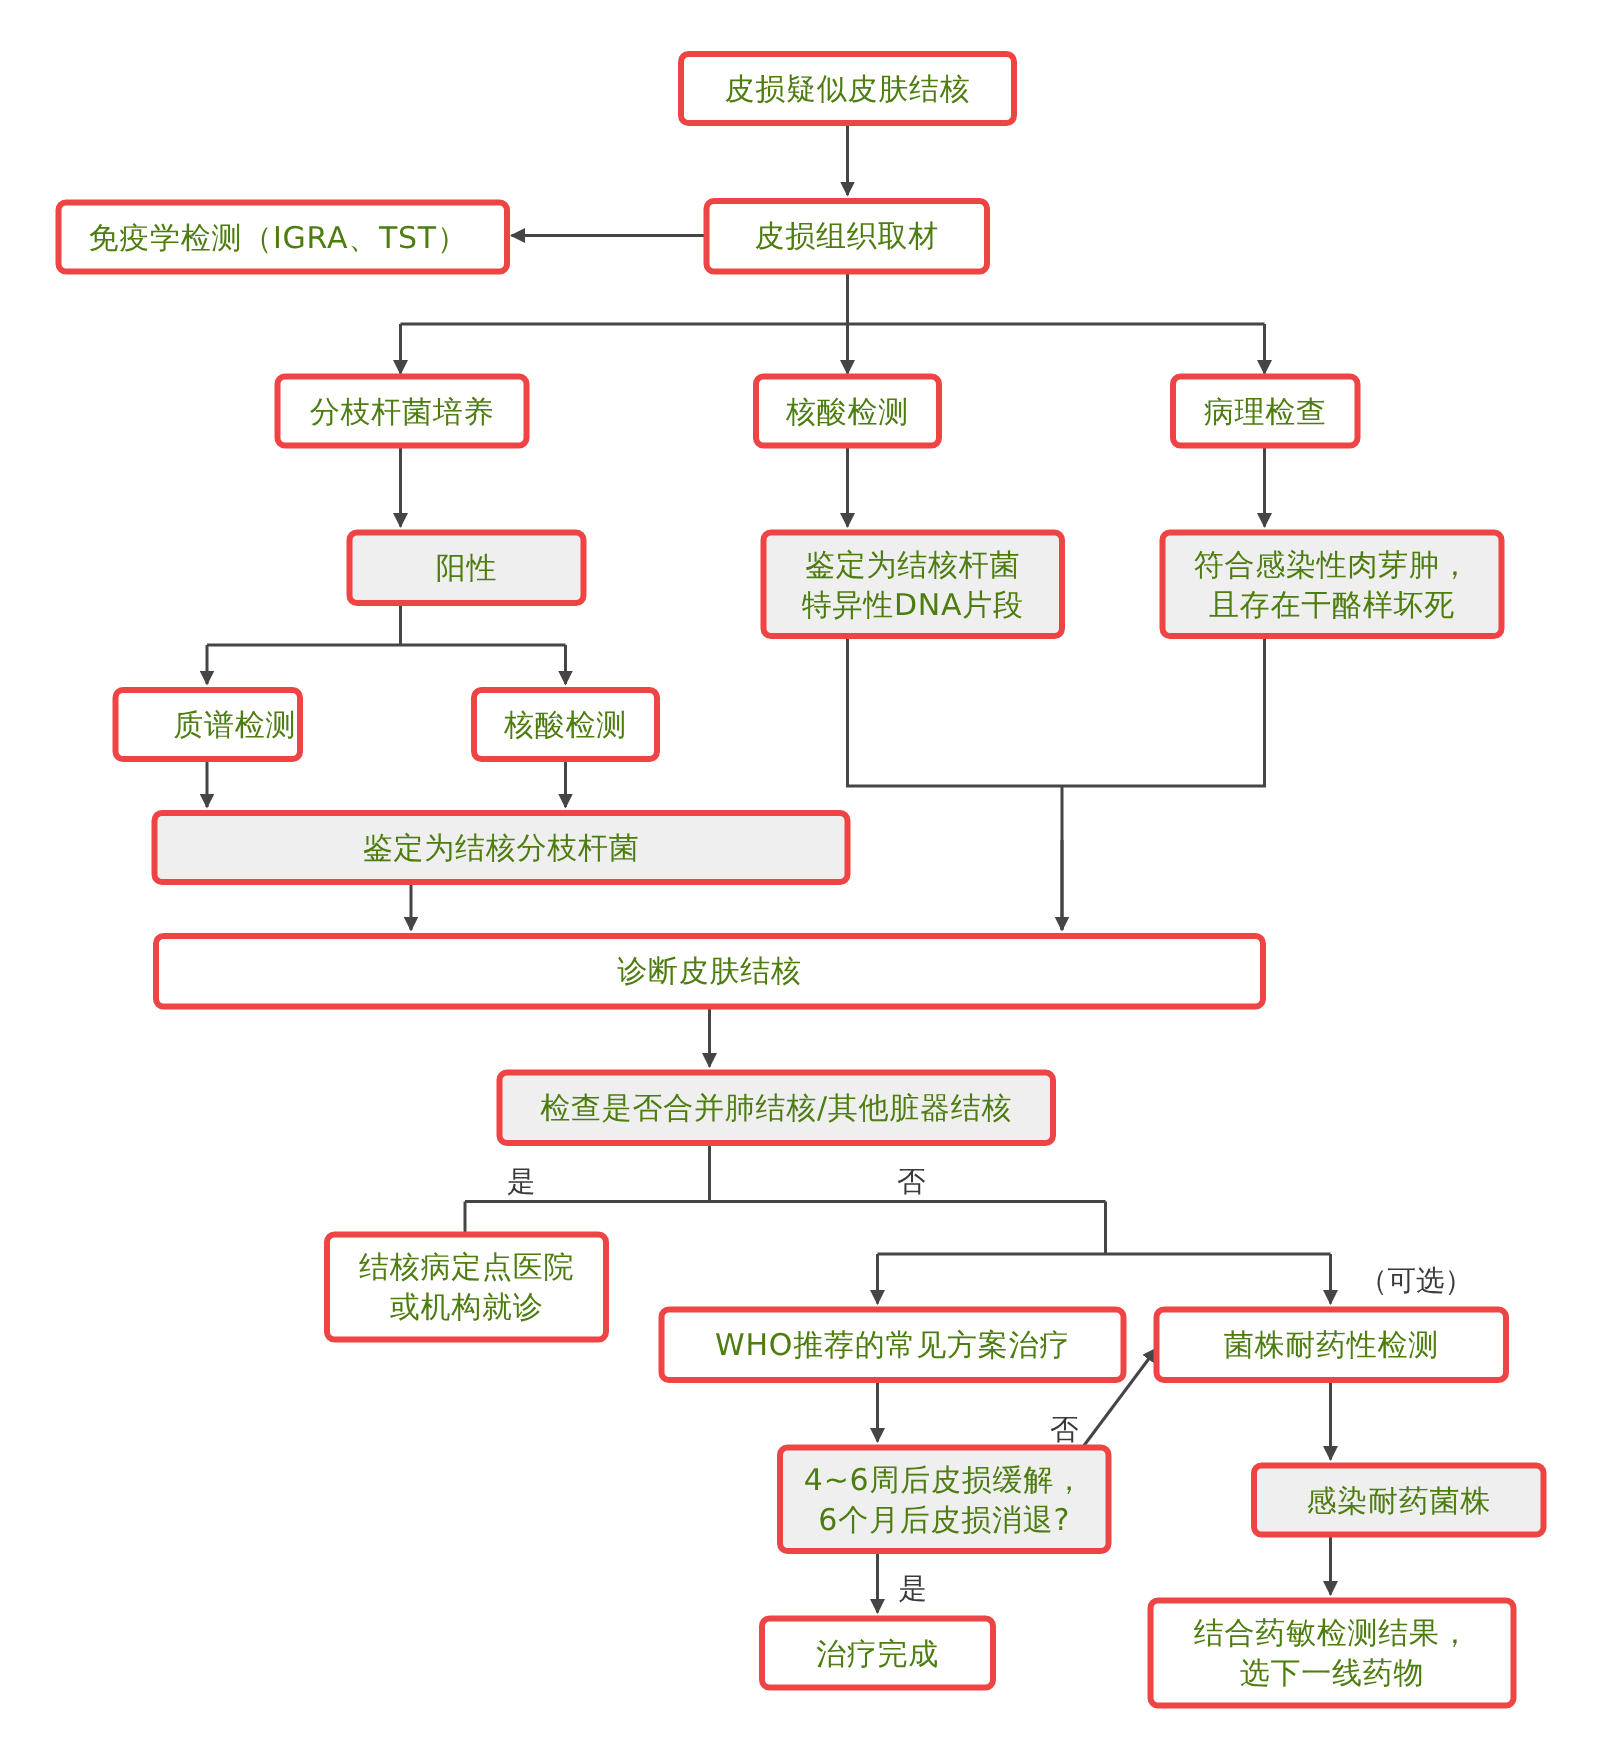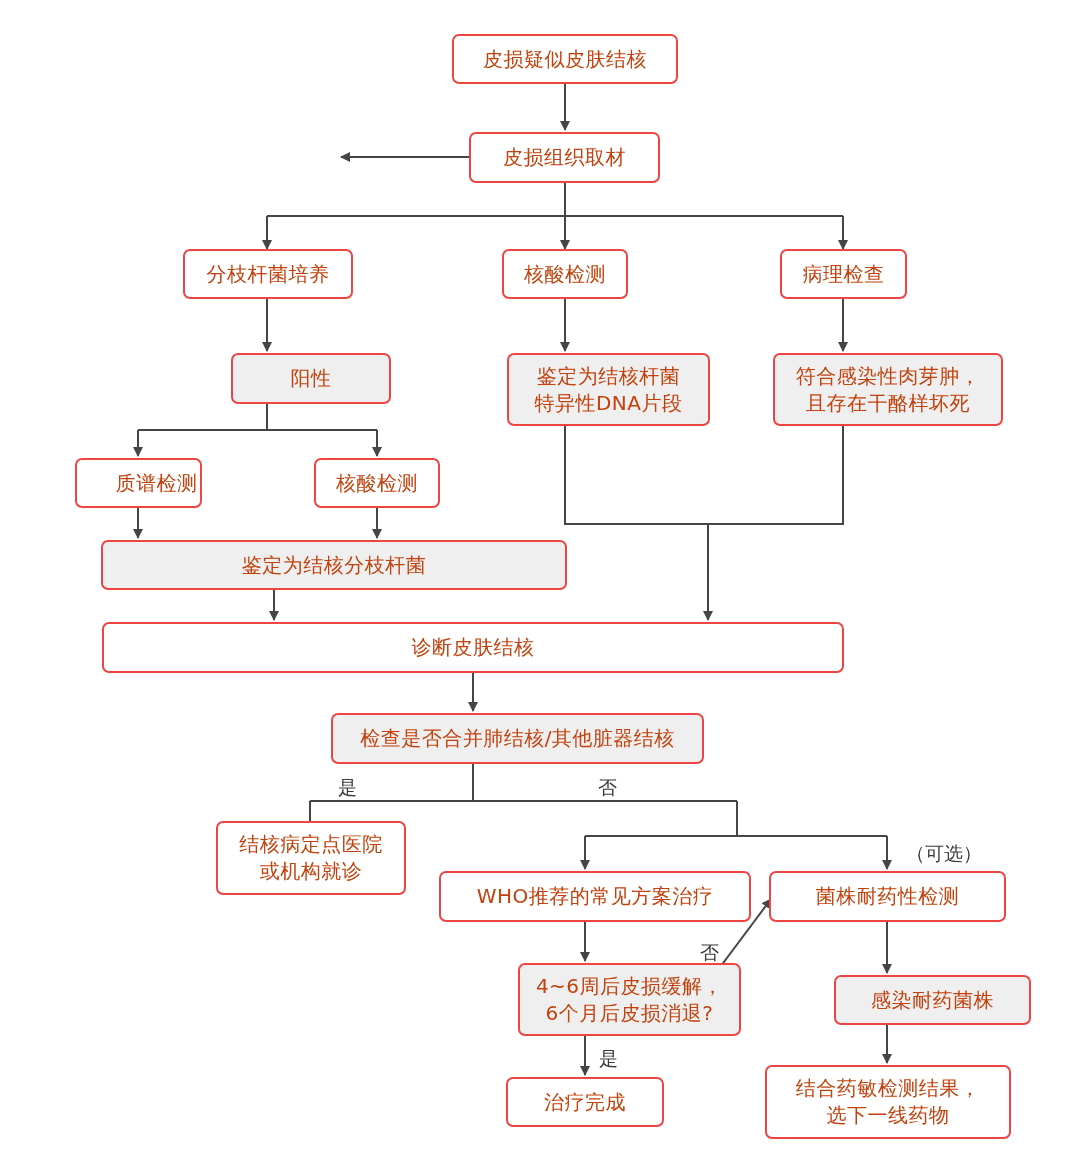--- a/index.html
+++ b/index.html
@@ -1,23 +1,23 @@
 <!DOCTYPE html>
 <html><head>
 <meta charset="utf-8">
 <style>
   html, body { margin: 0; padding: 0; background: #ffffff; }
   body { width: 1080px; height: 1168px; position: relative; overflow: hidden;
          font-family: "DejaVu Sans", "Liberation Sans", sans-serif; color: #333333; }
   #canvas { position: absolute; left: 0; top: 0; width: 1080px; height: 1168px; }
   svg.connectors { position: absolute; left: 0; top: 0; width: 1080px; height: 1168px; }
-  .node { position: absolute; box-sizing: border-box; border: 2px solid #ef4444;
+  .node { position: absolute; box-sizing: border-box; border: 4px solid #ef4444;
           border-radius: 7px; background: #ffffff; display: flex; align-items: center;
           justify-content: center; text-align: center; font-size: 20px; line-height: 27px;
-          color: #c2410c; white-space: pre-line; letter-spacing: 0.5px; }
+          color: #4d7c0f; white-space: pre-line; letter-spacing: 0.5px; }
   .node.gray { background: #efefef; margin-left: 44px; }
   .label { position: absolute; font-size: 19px; color: #3a3a3a; white-space: nowrap; }
   .watermark { position: absolute; font-size: 30px; color: rgba(255,255,255,0.85);
                -webkit-text-stroke: 1px #9a9a9a; white-space: nowrap; letter-spacing: 1px; }
 </style>
 </head>
 <body>
 
 <div id="canvas">
   <svg class="connectors" viewBox="0 0 1080 1168">
@@ -65,20 +65,21 @@
 
       <path d="M585,1035 L585,1075" marker-end="url(#arr)"></path>
 
       <path d="M887,921 L887,973" marker-end="url(#arr)"></path>
       <path d="M887,1024 L887,1063" marker-end="url(#arr)"></path>
     </g>
   </svg>
 
   <div class="node" style="left:452px;top:34px;width:226px;height:50px;">皮损疑似皮肤结核</div>
   <div class="node" style="left:469px;top:132px;width:191px;height:51px;">皮损组织取材</div>
+  <div class="node" style="left:37px;top:133px;width:303px;height:50px;justify-content:flex-start;padding-left:18px;">免疫学检测（IGRA、TST）</div>
 
   <div class="node" style="left:183px;top:249px;width:170px;height:50px;">分枝杆菌培养</div>
   <div class="node" style="left:502px;top:249px;width:126px;height:50px;">核酸检测</div>
   <div class="node" style="left:780px;top:249px;width:127px;height:50px;">病理检查</div>
 
   <div class="node gray" style="left:187px;top:353px;width:160px;height:51px;">阳性</div>
   <div class="node gray" style="left:463px;top:353px;width:203px;height:73px;">鉴定为结核杆菌
 特异性DNA片段</div>
   <div class="node gray" style="left:729px;top:353px;width:230px;height:73px;">符合感染性肉芽肿，
 且存在干酪样坏死</div>

